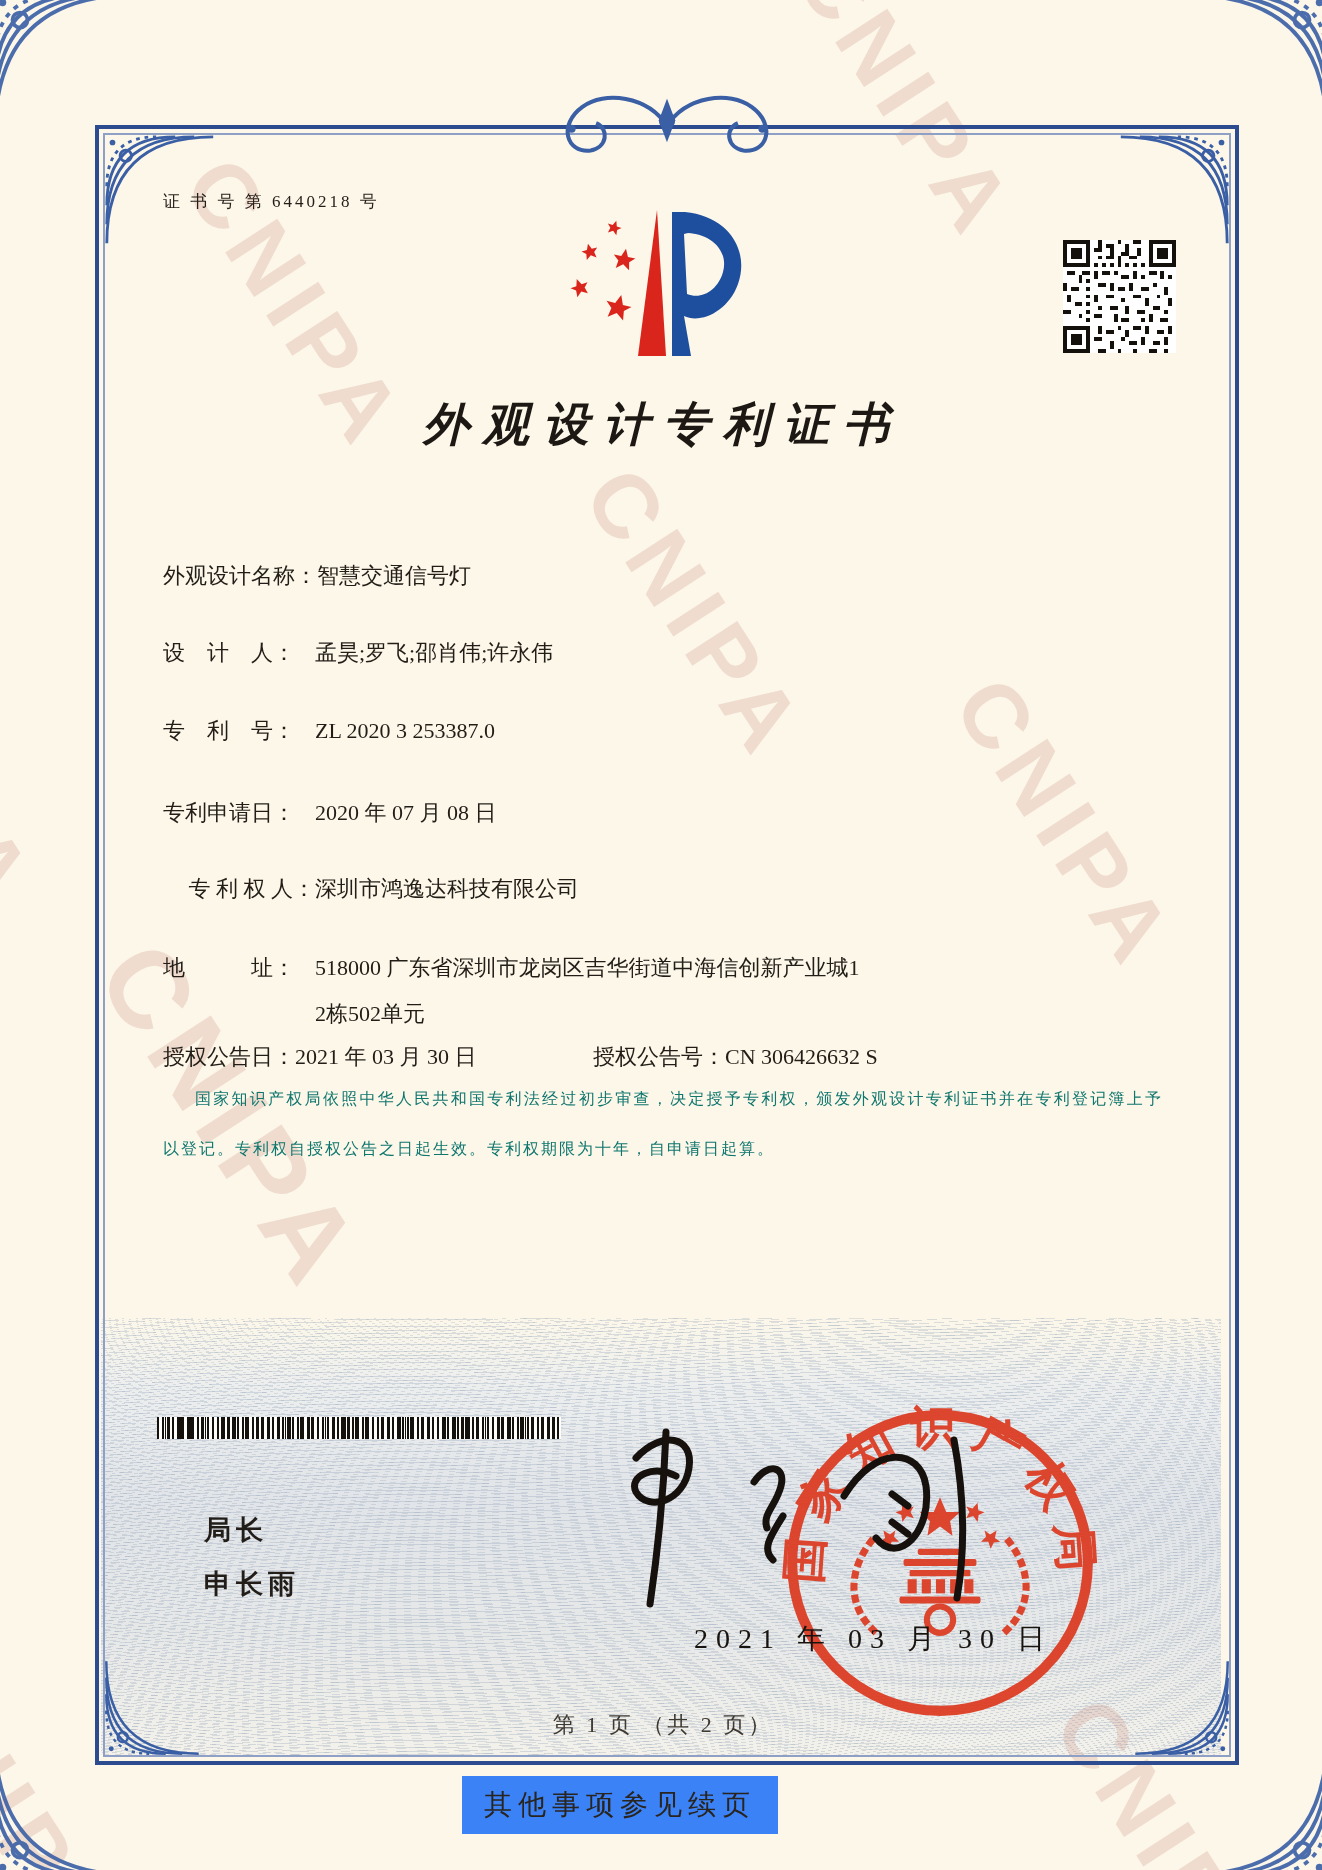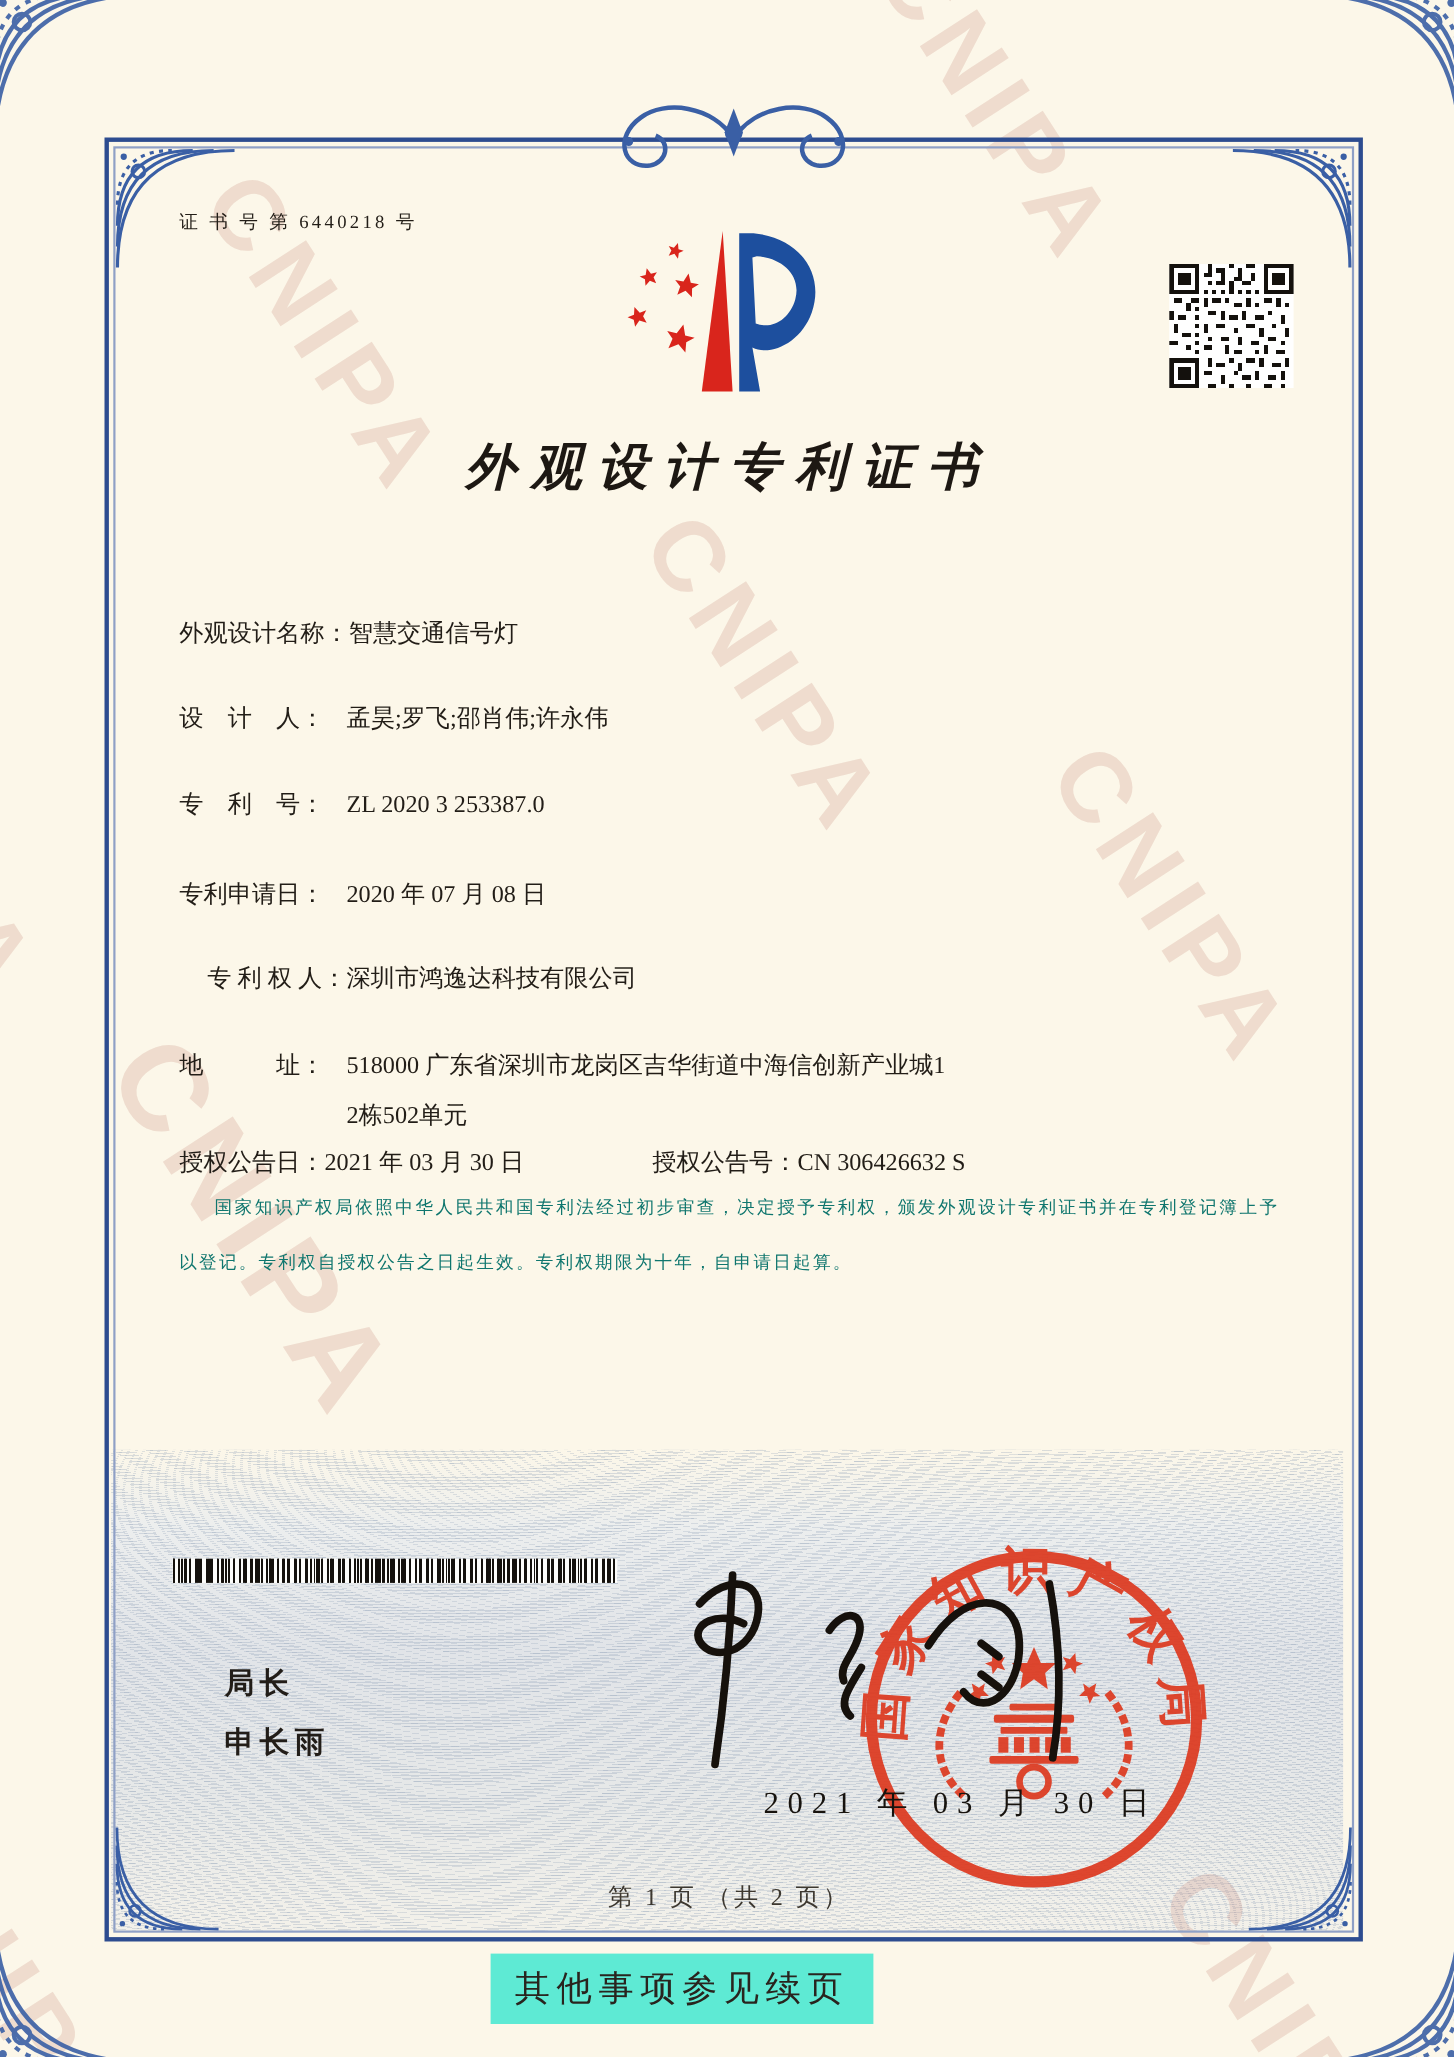--- a/index.html
+++ b/index.html
@@ -75,21 +75,21 @@
   .seal-date{
     position:absolute;left:694px;top:1620px;z-index:5;
     font-size:28px;letter-spacing:8px;white-space:nowrap;color:#17130e;
   }
   .page-footer{
     position:absolute;left:95px;top:1710px;width:1136px;text-align:center;z-index:4;
     font-size:22px;letter-spacing:3px;color:#3d3830;
   }
   .cont-note{
     position:absolute;left:620px;top:1776px;transform:translateX(-50%);z-index:4;
-    background:#5eead4;padding:10px 22px;font-size:32px;letter-spacing:6px;white-space:nowrap;
+    background:#3b82f6;padding:10px 22px;font-size:28px;letter-spacing:6px;white-space:nowrap;
     color:#29241e;
   }
   .logo{position:absolute;left:560px;top:206px;width:190px;height:186px;z-index:4;}
   .qr{position:absolute;left:1063px;top:240px;width:113px;height:113px;z-index:4;}
   .pagecorner{position:absolute;z-index:3;opacity:.9;}
 </style>
 </head>
 <body>
 
 <svg width="0" height="0" style="position:absolute" aria-hidden="true">

